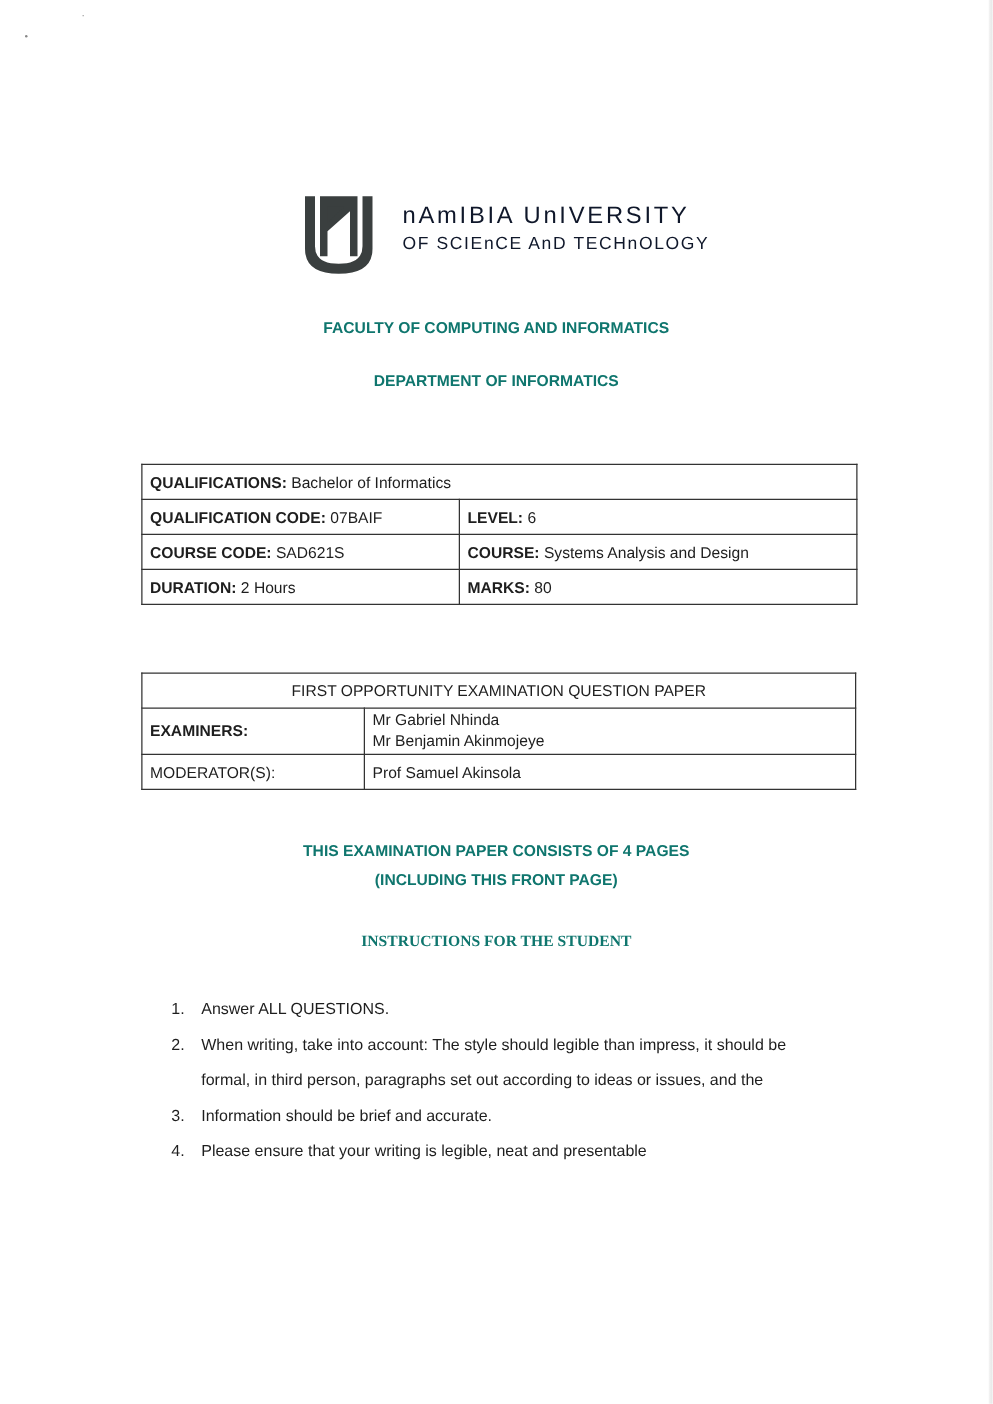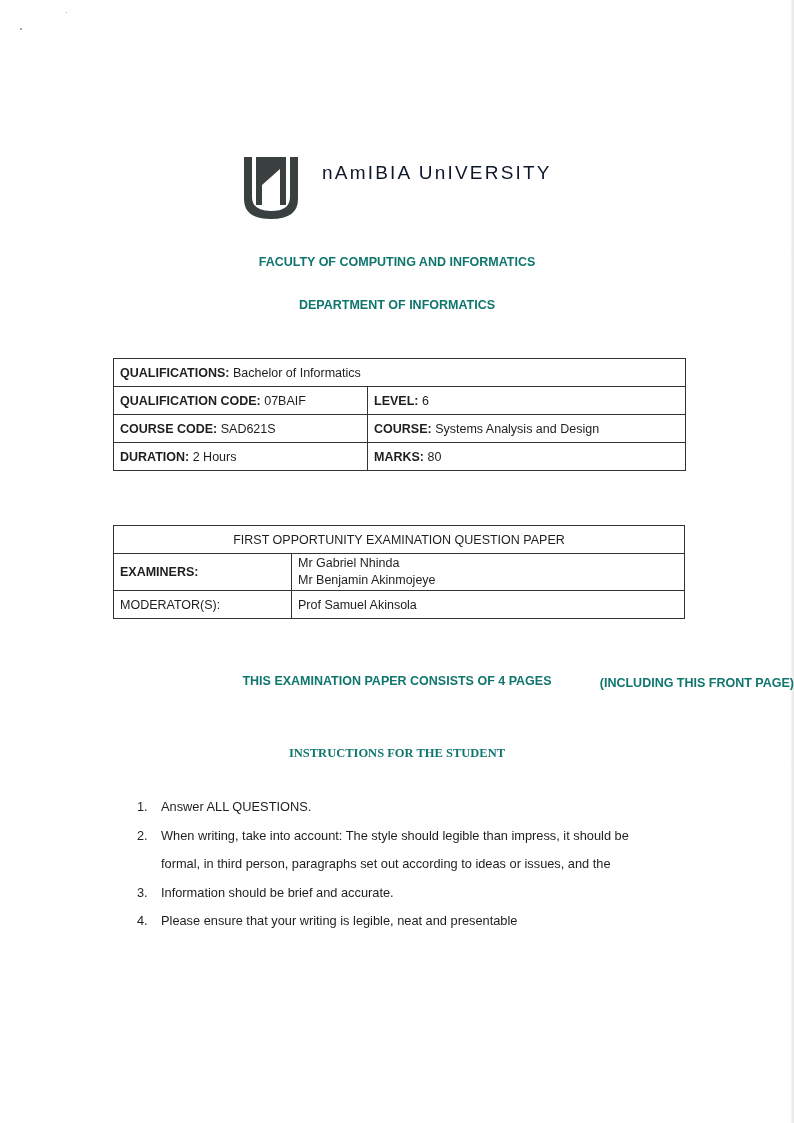--- a/index.html
+++ b/index.html
@@ -10,21 +10,21 @@
   .page-edge { position: absolute; right: 0; top: 0; width: 3px; height: 1123px; background: linear-gradient(to right, #f4f4f4, #e6e6e6); }
   .speck { position: absolute; width: 2px; height: 2px; background: #888; border-radius: 1px; }
 
   .logo { position: absolute; left: 240px; top: 153px; width: 62px; height: 68px; }
   .uni-name { position: absolute; left: 322px; top: 162px; font-family: Liberation Sans, sans-serif; color: #0f172a; }
   .uni-line1 { font-size: 19px; letter-spacing: 2.2px; font-weight: normal; line-height: 22px; }
   .uni-line2 { font-size: 14px; letter-spacing: 1.3px; line-height: 20px; }
 
   .heading { position: absolute; left: 0; width: 794px; text-align: center; font-weight: bold; font-size: 12.5px; color: #0f766e; }
 
-  table { border-collapse: collapse; position: absolute; font-size: 12.5px; }
+  table { border-collapse: collapse; position: absolute; font-size: 12.5px; margin-top: 13px; }
   td { border: 1px solid #333; padding: 0 6px; vertical-align: middle; }
   .t1 { left: 113px; top: 358px; width: 573px; }
   .t1 td { height: 27px; }
   .t2 { left: 113px; top: 525px; width: 572px; }
   .t2 td { height: 27px; }
   .t2 .tall td { height: 36px; }
   .lbl { font-weight: bold; }
   .t2 .hdr { text-align: center; }
   .examiners div { line-height: 17px; }
 
@@ -39,20 +39,21 @@
 <div class="speck" style="left:20px;top:28px;"></div>
 <div class="speck" style="left:66px;top:12px;width:1px;height:1px;"></div>
 
 <svg class="logo" viewBox="0 0 62 68">
   <path d="M4 4 L12 4 L12 44 Q12 58 31 58 Q50 58 50 44 L50 4 L58 4 L58 46 Q58 66 31 66 Q4 66 4 46 Z" fill="#3a3f3f"></path>
   <path d="M16 4 L46 4 L46 52 L40 52 L40 16 L22 32 L22 52 L16 52 Z" fill="#3a3f3f"></path>
   <path d="M22 12 L36 12 L22 25 Z" fill="#3a3f3f"></path>
 </svg>
 <div class="uni-name">
   <div class="uni-line1">nAmIBIA UnIVERSITY</div>
+  <div class="uni-line2">OF SCIEnCE AnD TECHnOLOGY</div>
 </div>
 
 <div class="heading" style="top:255px;">FACULTY OF COMPUTING AND INFORMATICS</div>
 <div class="heading" style="top:298px;">DEPARTMENT OF INFORMATICS</div>
 
 <table class="t1">
   <tbody>
       <tr>
     <td colspan="2">
       <span class="lbl">QUALIFICATIONS:</span>
@@ -105,21 +106,21 @@
     </td>
   </tr>
   <tr>
     <td>MODERATOR(S):</td>
     <td>Prof Samuel Akinsola</td>
   </tr>
 </tbody>
   </table>
 
 <div class="heading" style="top:674px;">THIS EXAMINATION PAPER CONSISTS OF 4 PAGES</div>
-<div class="heading" style="top:676px;text-align:right;">(INCLUDING THIS FRONT PAGE)</div>
+<div class="heading" style="top:697px;">(INCLUDING THIS FRONT PAGE)</div>
 <div class="heading" style="top:746px;font-family:Liberation Serif, serif;">INSTRUCTIONS FOR THE STUDENT</div>
 
 <ol class="instructions">
   <li>
     <span class="num">1.</span>
     <div>Answer ALL QUESTIONS.</div>
   </li>
   <li>
     <span class="num">2.</span>
     <div>When writing, take into account: The style should legible than impress, it should be</div>

